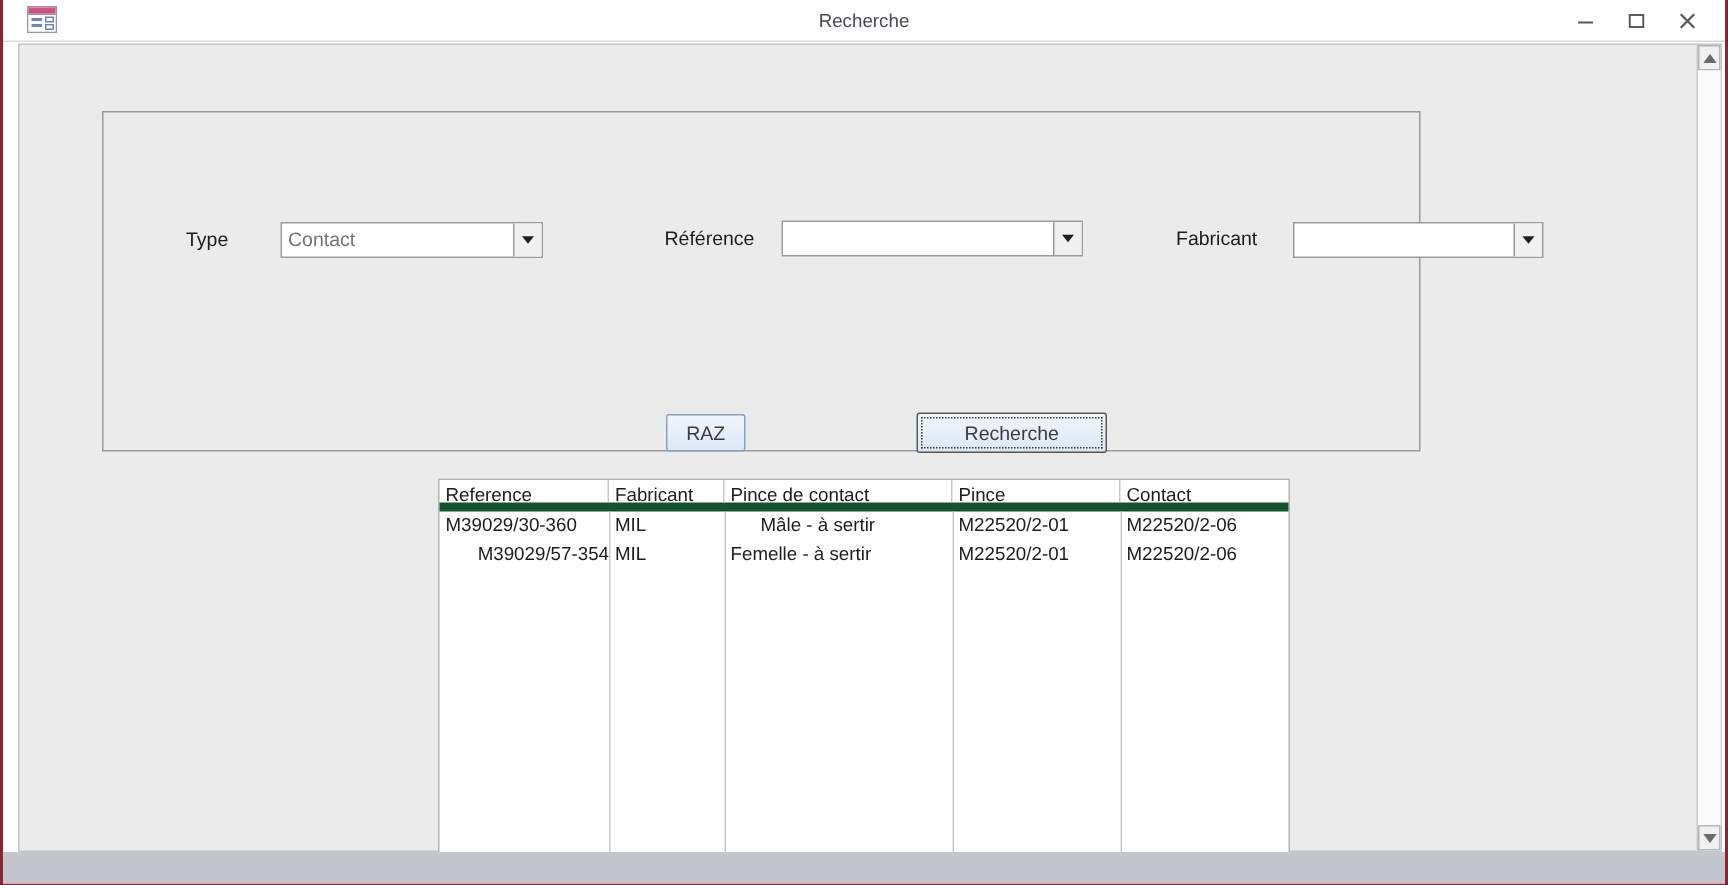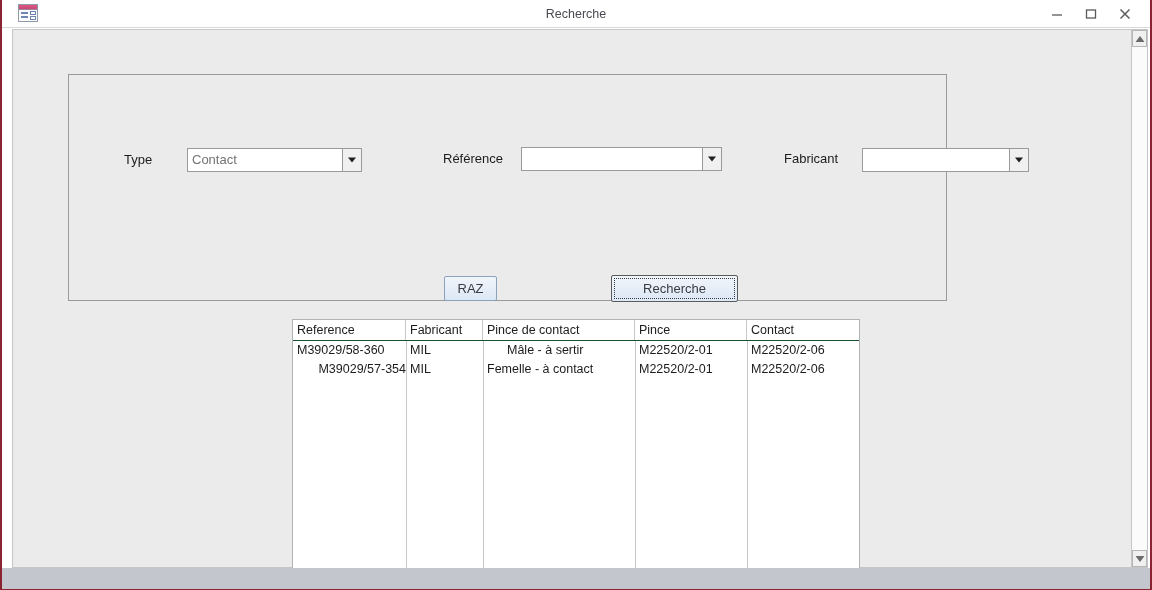--- a/index.html
+++ b/index.html
@@ -193,21 +193,21 @@
   #results-grid {
     position: absolute;
     left: 279px; top: 289px;
     width: 568px; height: 250px;
     background: #ffffff;
     border: 1px solid #b3b3b3;
   }
   #grid-header {
     display: flex;
     height: 21px;
-    border-bottom: 1px solid #14532d;
+    border-bottom: 6px solid #14532d;
     justify-content: flex-end;
   }
   #grid-header .hcell {
     font-size: 12.5px;
     color: #1c1c1c;
     line-height: 20px;
     padding-left: 4px;
     border-right: 1px solid #c8c8c8;
     overflow: hidden;
     white-space: nowrap;
@@ -332,31 +332,31 @@
 
       <div id="grid-body">
         <div id="grid-rules">
           <span class="rule" style="left:113px;"></span>
           <span class="rule" style="left:190px;"></span>
           <span class="rule" style="left:342px;"></span>
           <span class="rule" style="left:454px;"></span>
         </div>
 
         <div class="grid-row">
-          <div class="cell" style="width:113px;">M39029/58-360</div>
+          <div class="cell" style="width:113px;">M39029/30-360</div>
           <div class="cell" style="width:77px;">MIL</div>
           <div class="cell" style="width:152px;padding-left:24px;">Mâle - à sertir</div>
           <div class="cell" style="width:112px;">M22520/2-01</div>
           <div class="cell" style="width:112px;">M22520/2-06</div>
         </div>
 
         <div class="grid-row">
           <div class="cell" style="width:113px;text-align:right;">M39029/57-354</div>
           <div class="cell" style="width:77px;">MIL</div>
-          <div class="cell" style="width:152px;">Femelle - à contact</div>
+          <div class="cell" style="width:152px;">Femelle - à sertir</div>
           <div class="cell" style="width:112px;">M22520/2-01</div>
           <div class="cell" style="width:112px;">M22520/2-06</div>
         </div>
       </div>
     </div>
 
   </div>
 
   <div id="vscroll">
     <div class="scroll-arrow" id="scroll-up">

